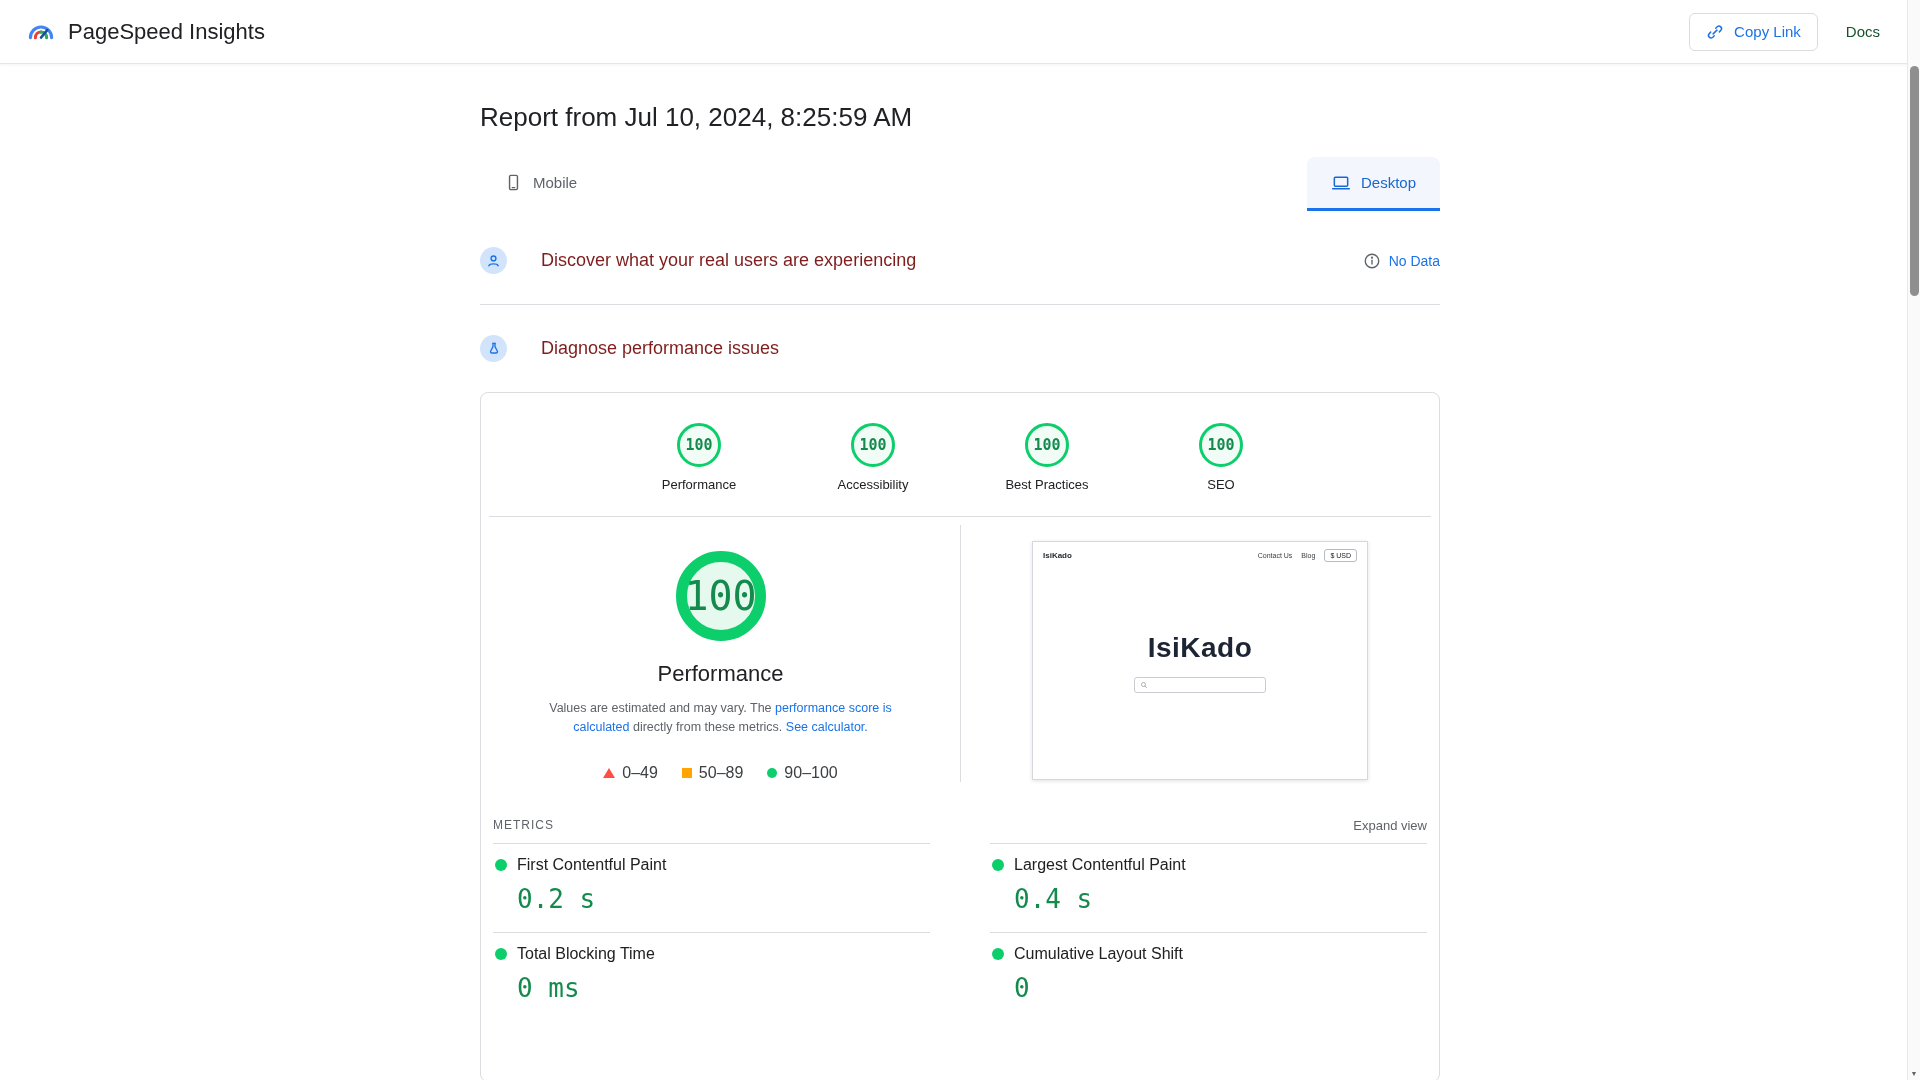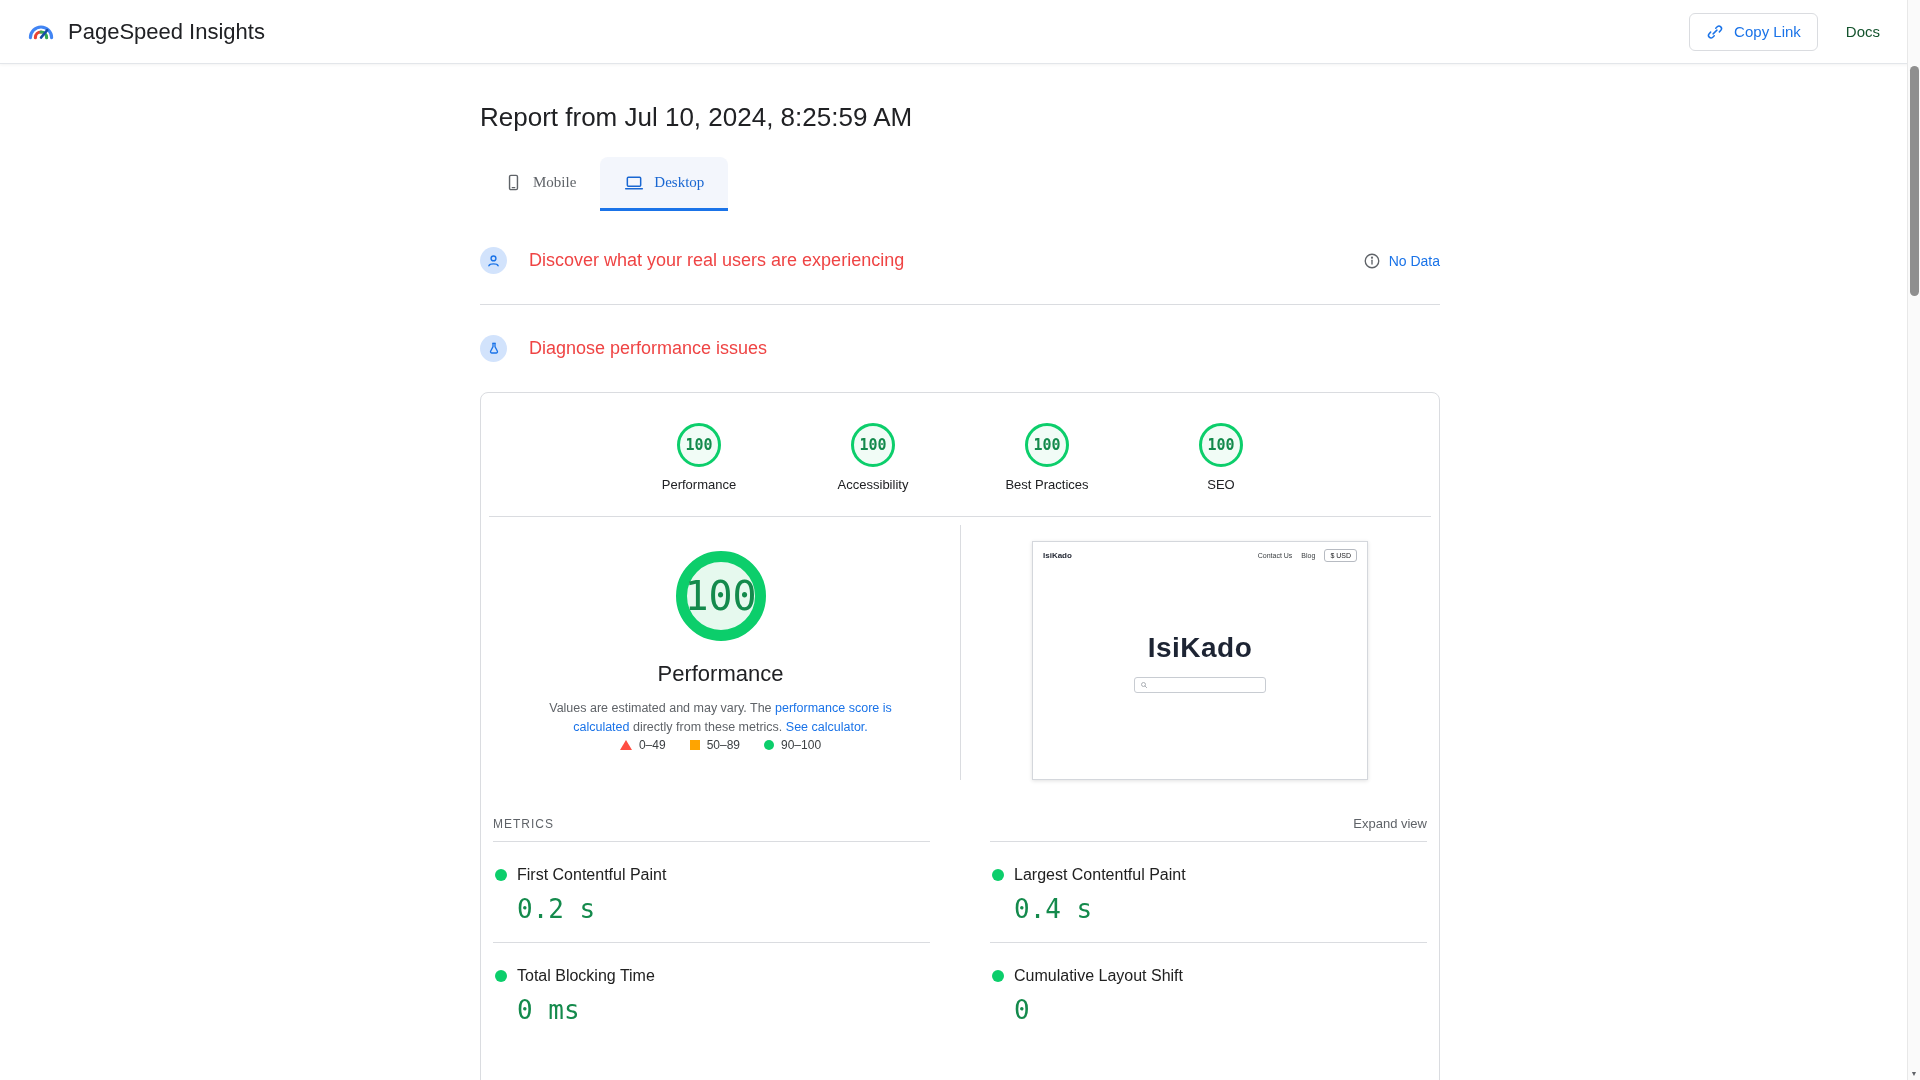--- a/index.html
+++ b/index.html
@@ -33,36 +33,36 @@
   .search-row { display: flex; gap: 18px; align-items: center; }
   .url-input {
     flex: 1; height: 52px; border: 1px solid #80868b; border-radius: 4px;
     padding: 0 16px; font-size: 15px; color: #202124; font-family: inherit; outline: none;
   }
   .analyze-btn {
     width: 106px; height: 50px; background: #1a73e8; color: #fff; border: none;
     border-radius: 4px; font-size: 15px; font-weight: 500; cursor: pointer; font-family: inherit;
   }
 
-  .tabs { display: flex; justify-content: flex-start; margin-top: 22px; font-family: Liberation Serif, serif; }
+  .tabs { display: flex; justify-content: space-between; margin-top: 22px; }
   .tab {
     display: flex; align-items: center; gap: 10px; padding: 0 24px; height: 54px;
     font-size: 15px; color: #5f6368; cursor: pointer; border-bottom: 3px solid transparent;
   }
   .tab.selected {
     color: #1967d2; background: #f3f6fc; border-radius: 8px 8px 0 0;
     border-bottom: 3px solid #1a73e8; font-weight: 500;
   }
 
   .section-row { display: flex; align-items: center; margin-top: 36px; }
   .section-icon {
     width: 27px; height: 27px; border-radius: 50%; background: #d2e3fc;
     display: flex; align-items: center; justify-content: center; flex: none;
   }
-  .section-title { font-size: 18px; margin-left: 22px; color: #ef4444; }
+  .section-title { font-size: 18px; margin-left: 34px; color: #7f1d1d; }
   .section-right { margin-left: auto; display: flex; align-items: center; gap: 8px; color: #1a73e8; font-size: 14px; cursor: pointer; }
 
   .divider { border: none; border-top: 1px solid #dadce0; margin: 30px 0; }
 
   
   .card { border: 1px solid #dadce0; border-radius: 8px; margin-top: 30px; padding-bottom: 60px; }
 
   .cats { display: flex; justify-content: center; gap: 62px; padding: 30px 0 24px; }
   .cat { text-align: center; width: 112px; cursor: pointer; }
   .cat-circle {
@@ -80,21 +80,21 @@
 
   .gauge {
     width: 90px; height: 90px; border: 11px solid #0cce6b; border-radius: 50%;
     background: #e6f9ee; margin: 0 auto; display: flex; align-items: center; justify-content: center;
     font-family: "DejaVu Sans Mono", monospace; font-size: 40px; color: #148a4c;
   }
   .perf-label { text-align: center; font-size: 22px; margin-top: 20px; color: #202124; }
   .disclaimer { width: 380px; margin: 12px auto 0; text-align: center; font-size: 12.5px; color: #5f6368; line-height: 1.55; }
   .disclaimer a { color: #1a73e8; text-decoration: none; cursor: pointer; }
 
-  .legend { display: flex; justify-content: center; gap: 24px; font-size: 12px; color: #3c4043; align-items: center; }
+  .legend { display: flex; justify-content: center; gap: 24px; margin-top: 26px; font-size: 16px; color: #3c4043; align-items: center; }
   .legend-item { display: flex; align-items: center; gap: 7px; }
   .shape-triangle { width: 0; height: 0; border-left: 6px solid transparent; border-right: 6px solid transparent; border-bottom: 10px solid #ff4e42; }
   .shape-square { width: 10px; height: 10px; background: #ffa400; }
   .shape-circle { width: 10px; height: 10px; border-radius: 50%; background: #0cce6b; }
 
   
   .thumb {
     width: 336px; height: 239px; border: 1px solid #d4d7dc; background: #fff;
     box-shadow: 0 1px 4px rgba(0,0,0,.12); display: flex; flex-direction: column; cursor: pointer;
   }
@@ -107,21 +107,21 @@
   .thumb-search {
     width: 132px; height: 16px; border: 1px solid #c8ccd2; border-radius: 3px;
     display: flex; align-items: center; padding: 0 5px; gap: 4px; color: #9aa0a6; font-size: 8px;
   }
 
   
   .metrics-head { display: flex; justify-content: space-between; align-items: center; padding: 36px 12px 10px; }
   .metrics-title { font-size: 12px; letter-spacing: 1px; color: #5f6368; font-weight: 500; }
   .expand-view { font-size: 13px; color: #5f6368; cursor: pointer; }
   .metrics-grid { display: grid; grid-template-columns: 1fr 1fr; column-gap: 60px; padding: 0 12px; }
-  .metric { border-top: 1px solid #dadce0; padding: 24px 2px 18px; }
+  .metric { border-top: 1px solid #dadce0; padding: 12px 2px 18px; }
   .metric-name-row { display: flex; align-items: center; gap: 10px; }
   .metric-dot { width: 12px; height: 12px; border-radius: 50%; background: #0cce6b; flex: none; }
   .metric-name { font-size: 16px; color: #212121; }
   .metric-value { font-family: "DejaVu Sans Mono", monospace; font-size: 26px; color: #148a4c; margin: 10px 0 0 22px; }
 
   
   .scrollbar { position: fixed; top: 0; right: 0; width: 13px; height: 1080px; background: #fafafa; border-left: 1px solid #e8e8e8; z-index: 20; }
   .scroll-thumb { position: absolute; top: 66px; left: 2px; width: 9px; height: 230px; background: #8f8f8f; border-radius: 5px; cursor: pointer; }
   .scroll-down { position: absolute; bottom: 0; left: 0; width: 12px; height: 14px; display: flex; align-items: center; justify-content: center; font-size: 7px; color: #606368; cursor: pointer; }
 

